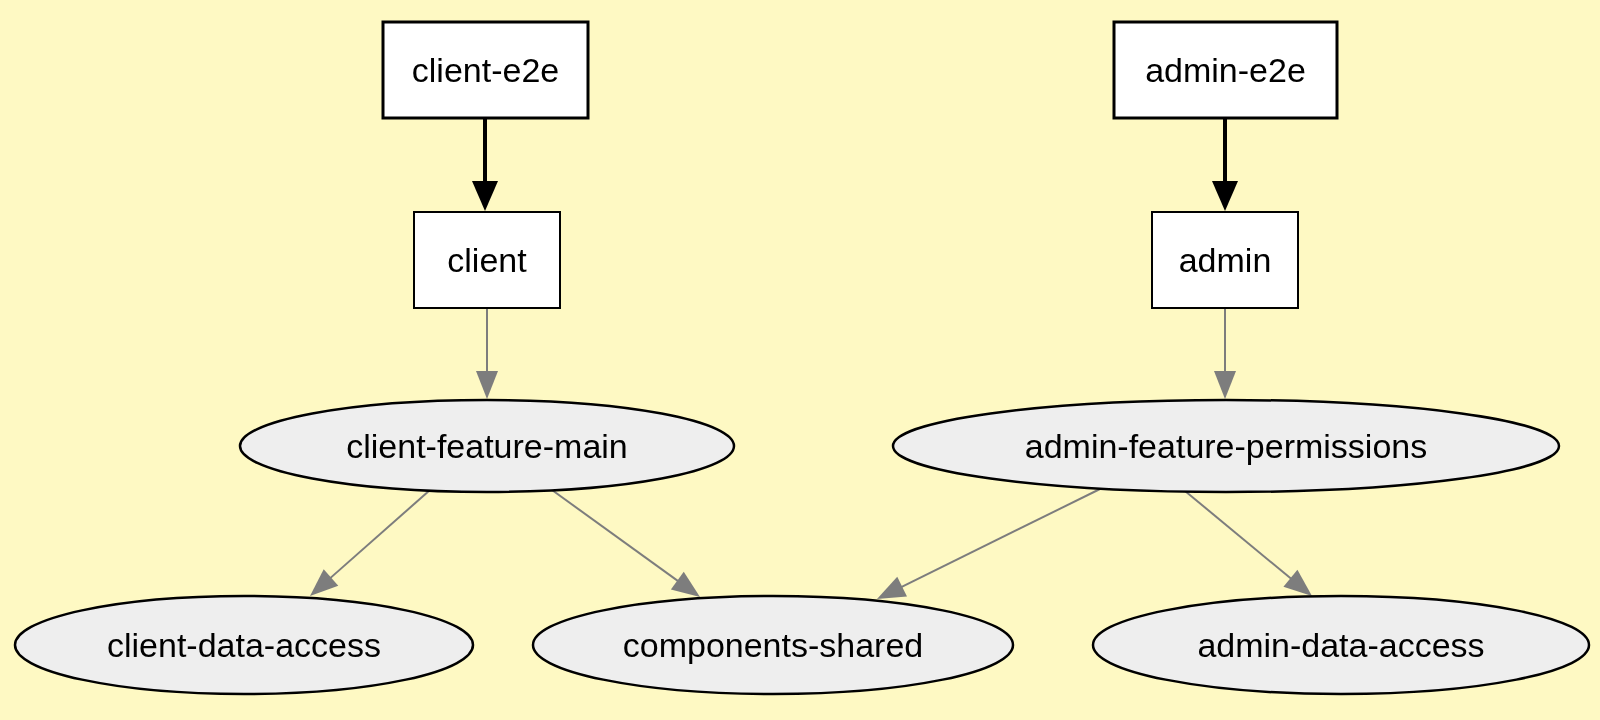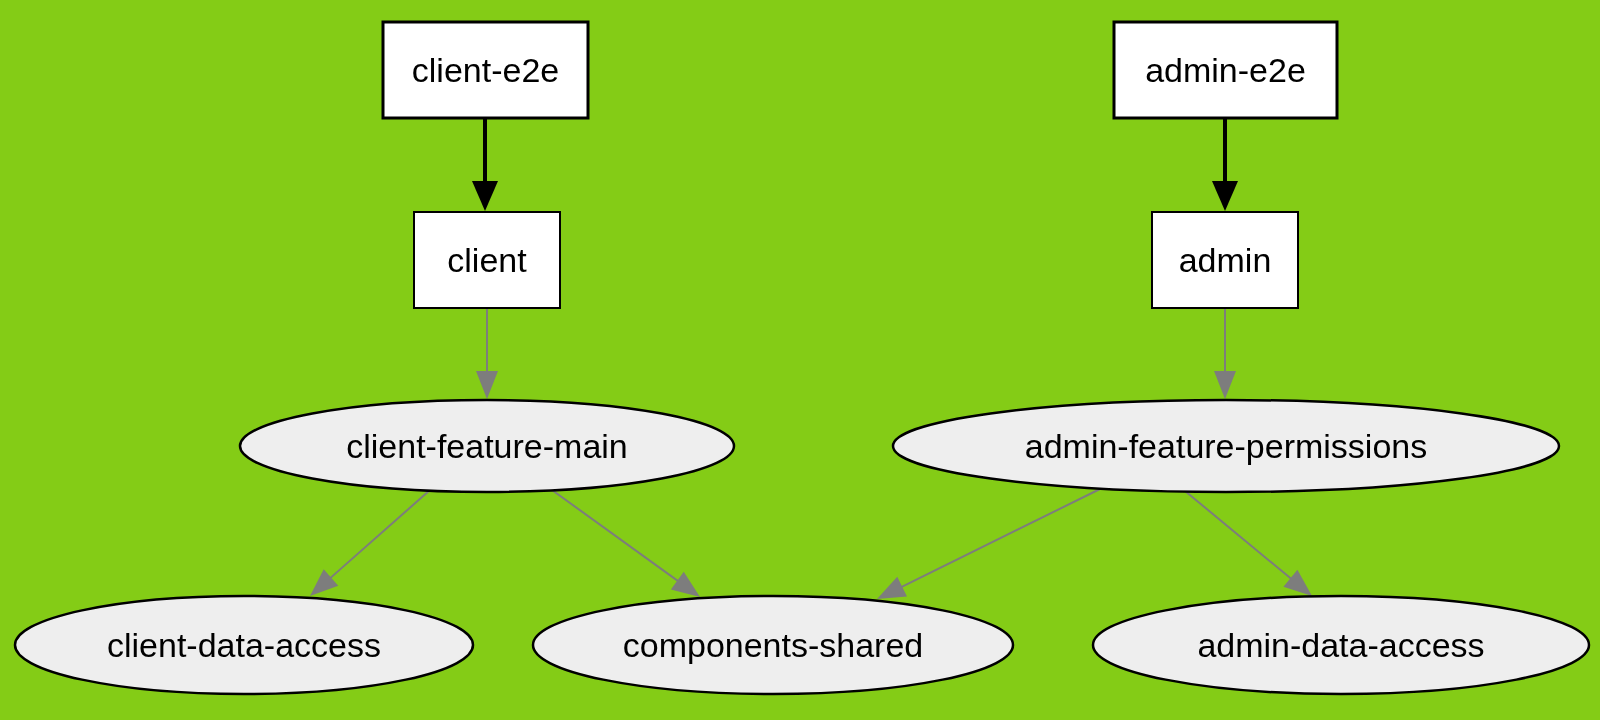--- a/index.html
+++ b/index.html
@@ -4,21 +4,21 @@
 <style>
   html, body {
     margin: 0;
     padding: 0;
     background: #ffffff;
   }
   .canvas {
     position: relative;
     width: 1600px;
     height: 720px;
-    background: #84cc16;
+    background: #fef9c3;
     overflow: hidden;
   }
   svg text {
     font-family: "Liberation Sans", "DejaVu Sans", sans-serif;
     fill: #000000;
   }
 </style>
 </head>
 <body>
 

